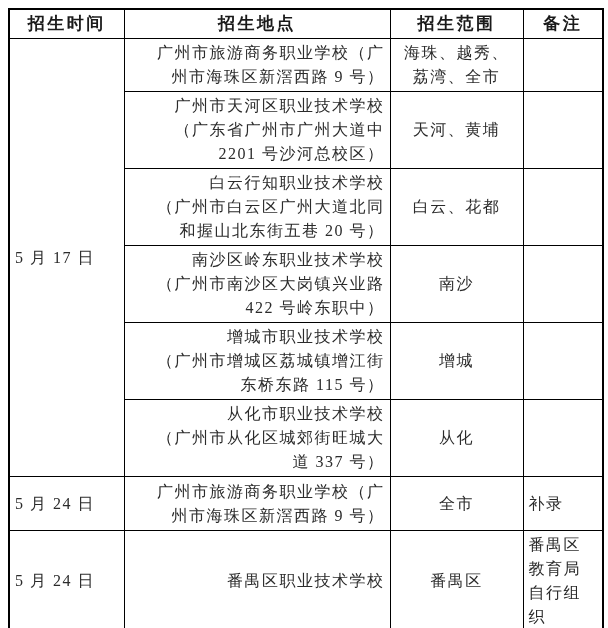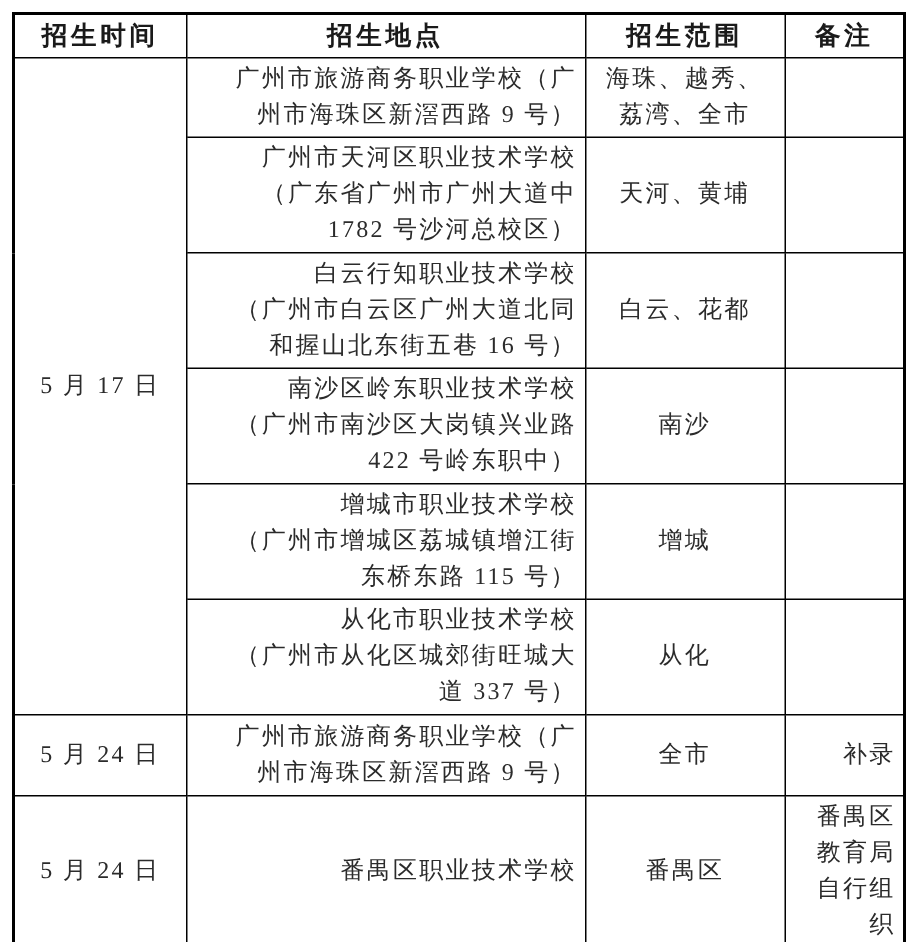--- a/index.html
+++ b/index.html
@@ -37,36 +37,36 @@
   }
   table.tbl th {
     font-size: 17px;
     font-weight: bold;
     text-align: center;
     letter-spacing: 2.5px;
     padding: 2px 2px;
     color: #1a1a1a;
   }
   td.c-time {
-    text-align: center;
+    text-align: left;
     white-space: pre-line;
   }
   td.c-loc {
     text-align: right;
     white-space: pre-line;
     padding-left: 7px;
     padding-right: 4px;
   }
   td.c-scope {
     text-align: center;
     white-space: pre-line;
     margin-top: 32px;
   }
   td.c-note {
-    text-align: right;
+    text-align: left;
     white-space: pre-line;
     padding-left: 6px;
     padding-right: 2px;
   }
 </style>
 </head>
 <body>
 
 <div class="page">
   <table class="tbl">
@@ -89,28 +89,28 @@
         <td class="c-time" rowspan="6">5 月 17 日</td>
         <td class="c-loc">广州市旅游商务职业学校（广
 州市海珠区新滘西路 9 号）</td>
         <td class="c-scope">海珠、越秀、
 荔湾、全市</td>
         <td class="c-note"></td>
       </tr>
       <tr style="height:76px">
         <td class="c-loc">广州市天河区职业技术学校
 （广东省广州市广州大道中
-1782 号沙河总校区）</td>
+2201 号沙河总校区）</td>
         <td class="c-scope">天河、黄埔</td>
         <td class="c-note"></td>
       </tr>
       <tr style="height:77px">
         <td class="c-loc">白云行知职业技术学校
 （广州市白云区广州大道北同
-和握山北东街五巷 16 号）</td>
+和握山北东街五巷 20 号）</td>
         <td class="c-scope">白云、花都</td>
         <td class="c-note"></td>
       </tr>
       <tr style="height:77px">
         <td class="c-loc">南沙区岭东职业技术学校
 （广州市南沙区大岗镇兴业路
 422 号岭东职中）</td>
         <td class="c-scope">南沙</td>
         <td class="c-note"></td>
       </tr>

